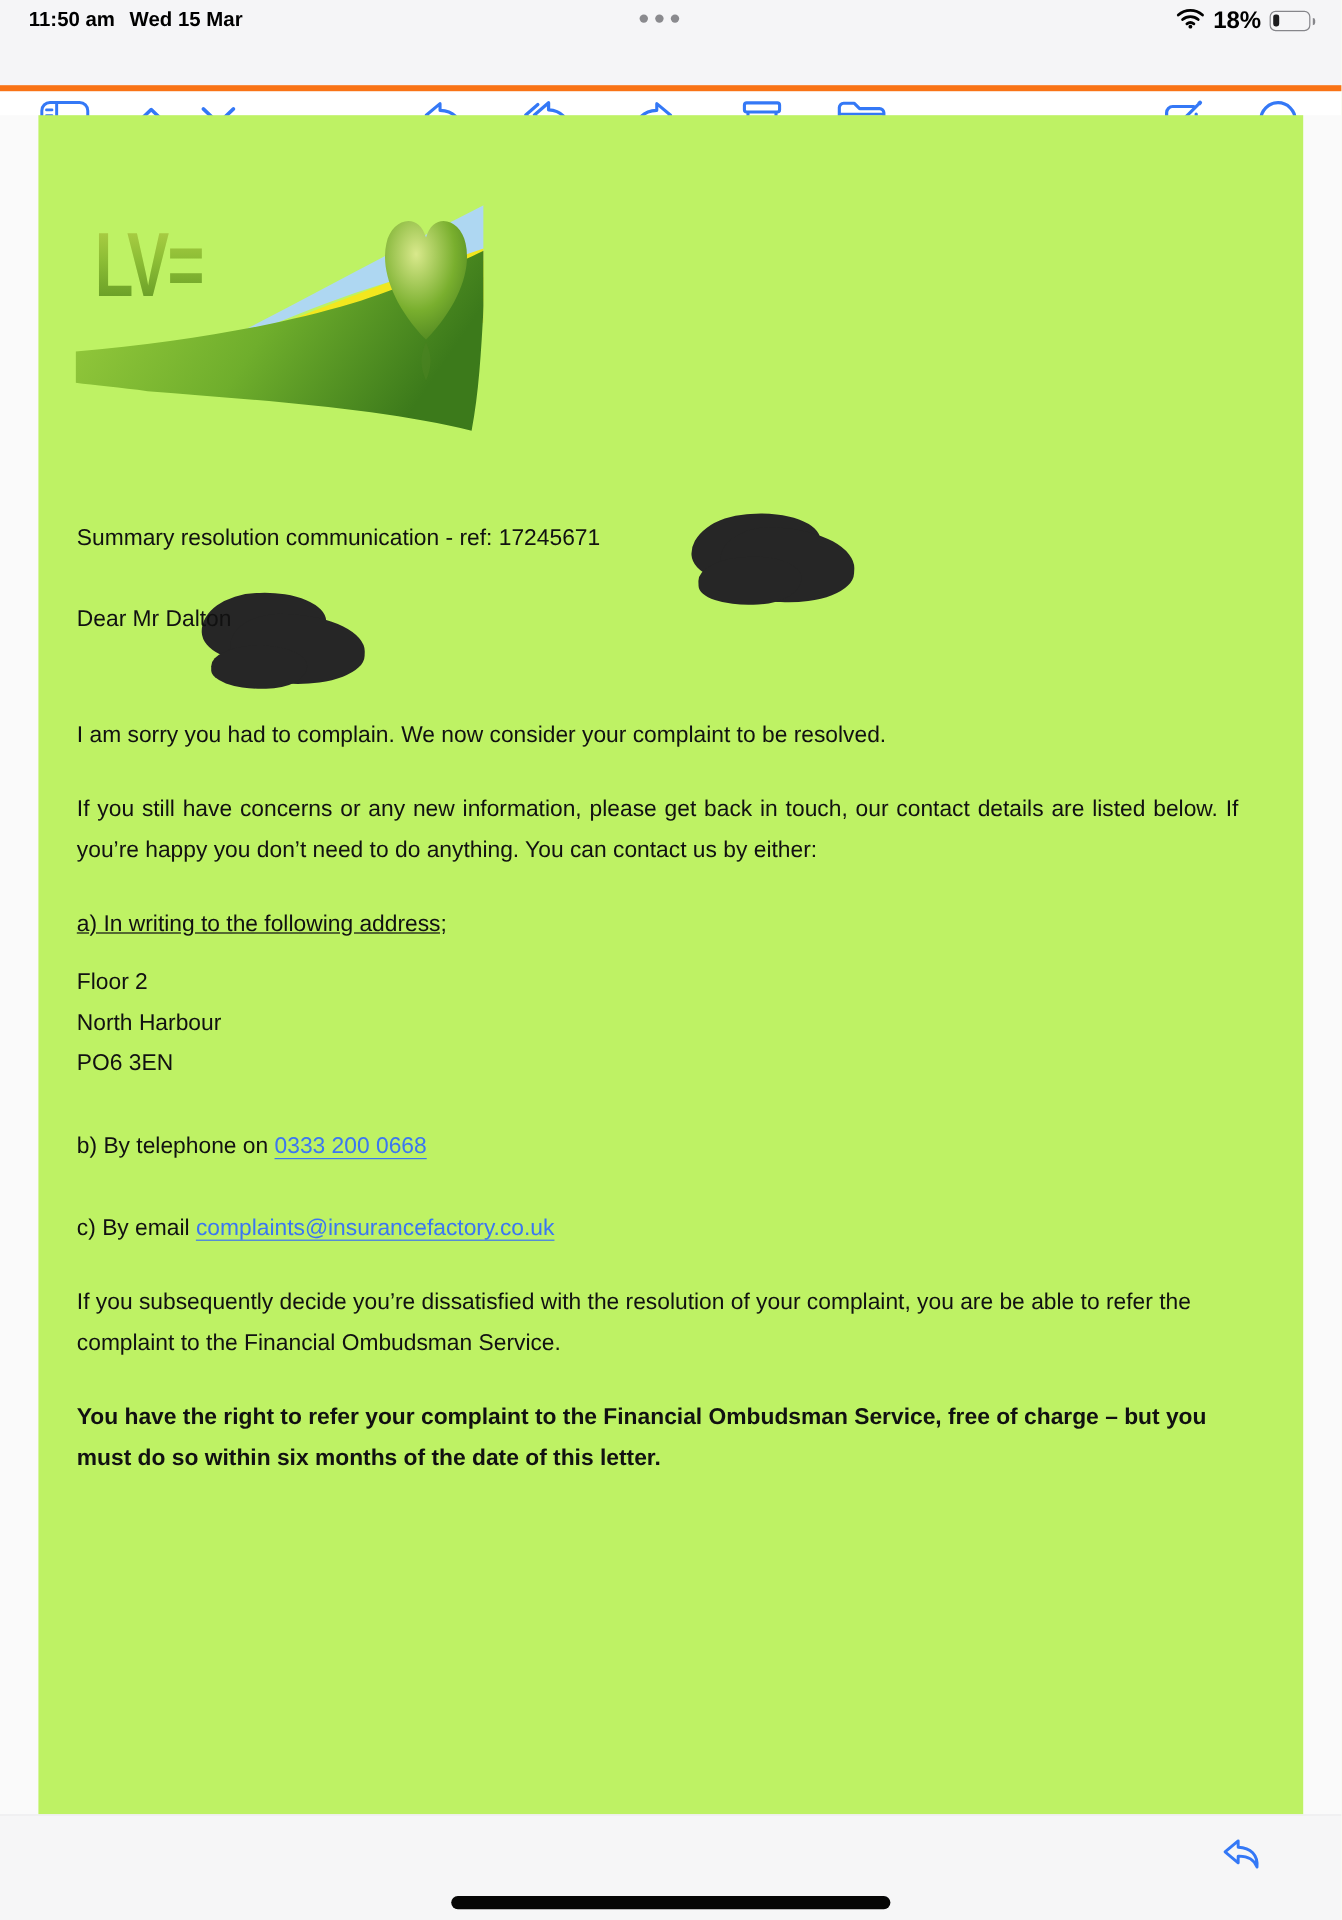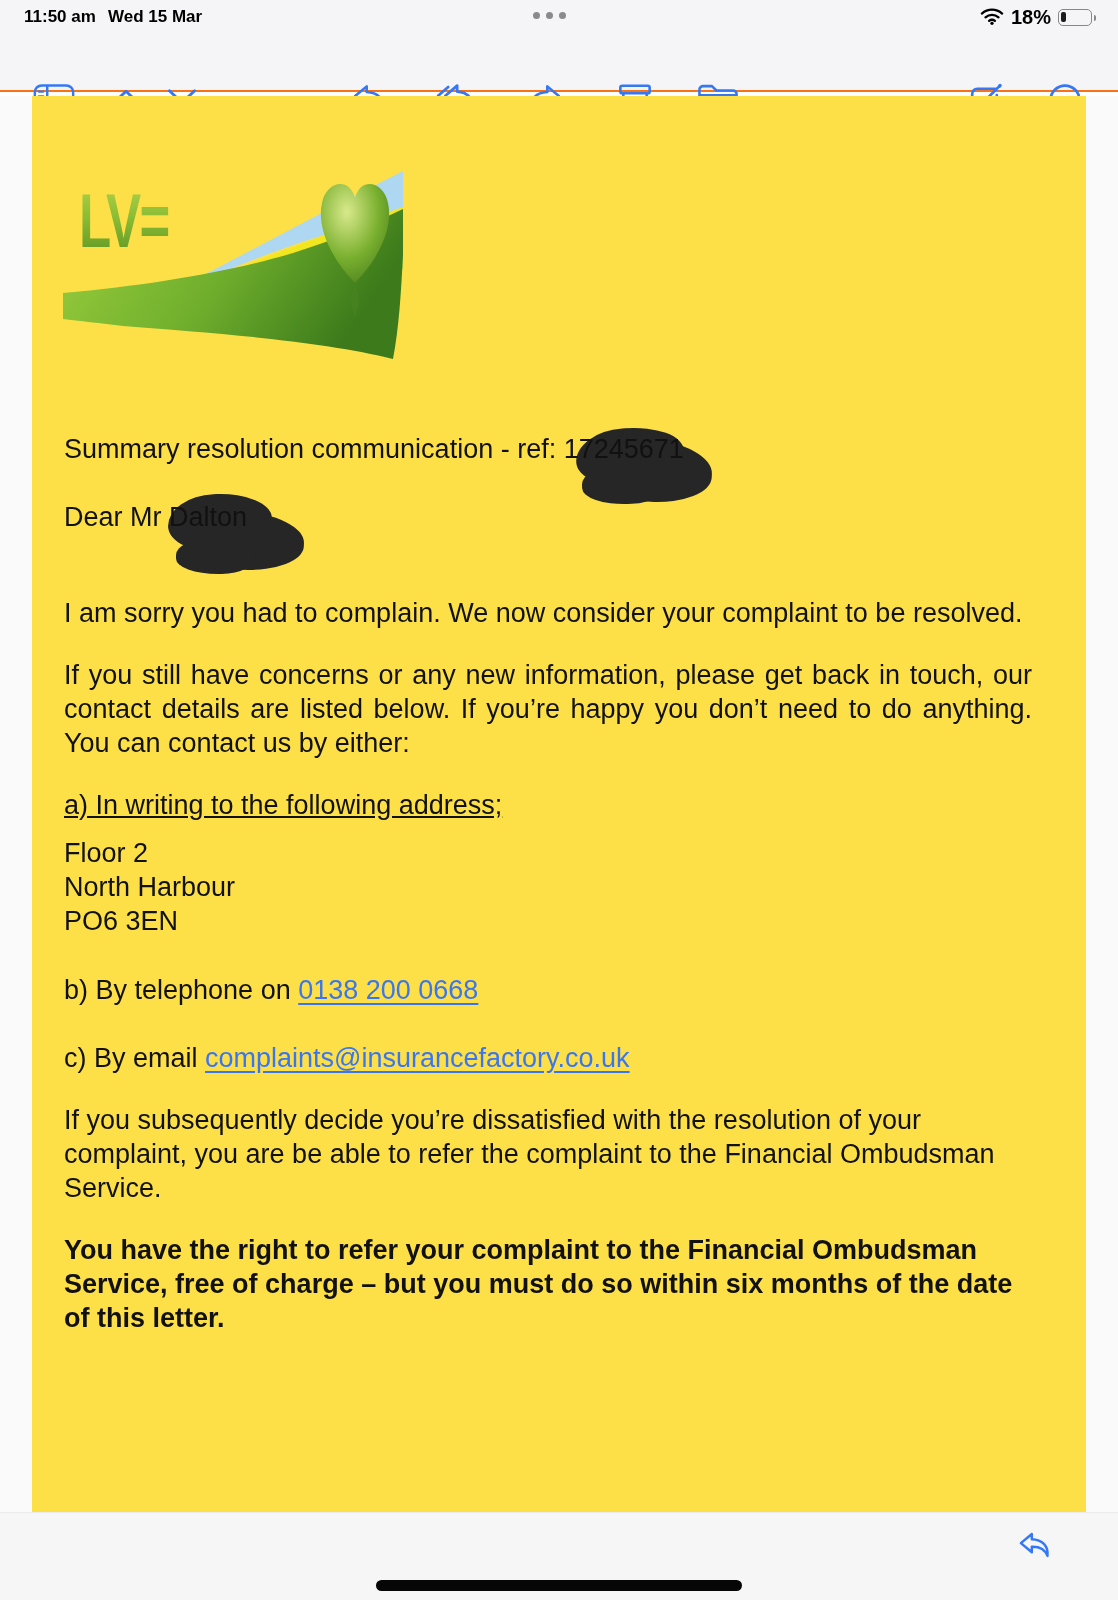--- a/index.html
+++ b/index.html
@@ -1,45 +1,45 @@
 <!DOCTYPE html>
 <html><head>
 <meta charset="utf-8">
 <style>
   * { margin:0; padding:0; box-sizing:border-box; }
   html,body { width:1118px; height:1600px; overflow:hidden; background:#fff;
               font-family:"Liberation Sans", sans-serif; }
   .screen { position:relative; width:1118px; height:1600px; background:#fff; }
 
   
-  .header { position:absolute; top:0; left:0; width:1118px; height:92px;
-            background:#f5f5f7; border-bottom:2px solid #f97316; }
+  .header { position:absolute; top:0; left:0; width:1118px; height:76px;
+            background:#f5f5f7; border-bottom:5px solid #f97316; }
   .statusbar { position:absolute; top:0; left:0; right:0; height:36px; }
   .sb-time { position:absolute; left:24px; top:7px; font-size:17px; font-weight:700; color:#000; }
   .sb-date { position:absolute; left:108px; top:7px; font-size:17px; font-weight:600; color:#000; }
   .sb-dots { position:absolute; left:533px; top:12px; display:flex; gap:6px; }
   .sb-dots i { width:7px; height:7px; border-radius:50%; background:#8a8a8e; }
   .sb-right { position:absolute; right:26px; top:6px; display:flex; align-items:center; gap:7px; }
   .sb-batt-pct { font-size:20px; font-weight:600; color:#000; }
   .battery { position:relative; width:34px; height:17px; border:1.5px solid #86868b; border-radius:5px; }
   .battery .fill { position:absolute; left:2px; top:2px; width:5px; height:9.5px; border-radius:2px; background:#1c1c1e; }
   .battery .nub { position:absolute; right:-5px; top:4.5px; width:2.5px; height:6px; border-radius:0 2px 2px 0; background:#86868b; }
 
   .toolbar { position:absolute; top:36px; left:0; right:0; height:60px; }
   .tb-ic { position:absolute; top:45px; cursor:default; }
 
   
   .gutter { position:absolute; top:96px; height:1416px; width:32px; background:#fafafa; }
   .gutter.l { left:0; } .gutter.r { right:0; }
-  .page { position:absolute; top:96px; left:32px; width:1054px; height:1416px; background:#fde047; }
+  .page { position:absolute; top:96px; left:32px; width:1054px; height:1416px; background:#bef264; }
 
   .logo { position:absolute; left:31px; top:67px; }
 
   .content { position:absolute; top:336px; left:32px; right:54px;
-             font-size:27px; line-height:34px; color:#111; }
+             font-size:19px; line-height:34px; color:#111; }
   .content p { margin:0 0 28px 0; }
   p.subject { margin-bottom:34px; position:relative; }
   p.salutation { margin-bottom:62px; position:relative; }
   p.justify { text-align:justify; }
   p.item-a { margin-bottom:14px;text-decoration:underline; }
   .address { margin-bottom:35px; }
   .address div { line-height:34px; }
   p.item-b { margin-bottom:34px; }
   p.bold { font-weight:700; margin-bottom:0; }
   a.lnk { color:#3b76f2; text-decoration:underline; text-underline-offset:4px; cursor:pointer; }
@@ -219,21 +219,21 @@
       <p class="justify">If you still have concerns or any new information, please get back in touch, our contact details are listed below. If you’re happy you don’t need to do anything. You can contact us by either:</p>
 
       <p class="item-a">a) In writing to the following address;</p>
 
       <div class="address">
         <div>Floor 2</div>
         <div>North Harbour</div>
         <div>PO6 3EN</div>
       </div>
 
-      <p class="item-b"><span>b) By telephone on </span><a class="lnk">0138 200 0668</a></p>
+      <p class="item-b"><span>b) By telephone on </span><a class="lnk">0333 200 0668</a></p>
 
       <p><span>c) By email </span><a class="lnk">complaints@insurancefactory.co.uk</a></p>
 
       <p>If you subsequently decide you’re dissatisfied with the resolution of your complaint, you are be able to refer the complaint to the Financial Ombudsman Service.</p>
 
       <p class="bold">You have the right to refer your complaint to the Financial Ombudsman Service, free of charge – but you must do so within six months of the date of this letter.</p>
 
     </div>
   </div>
 

